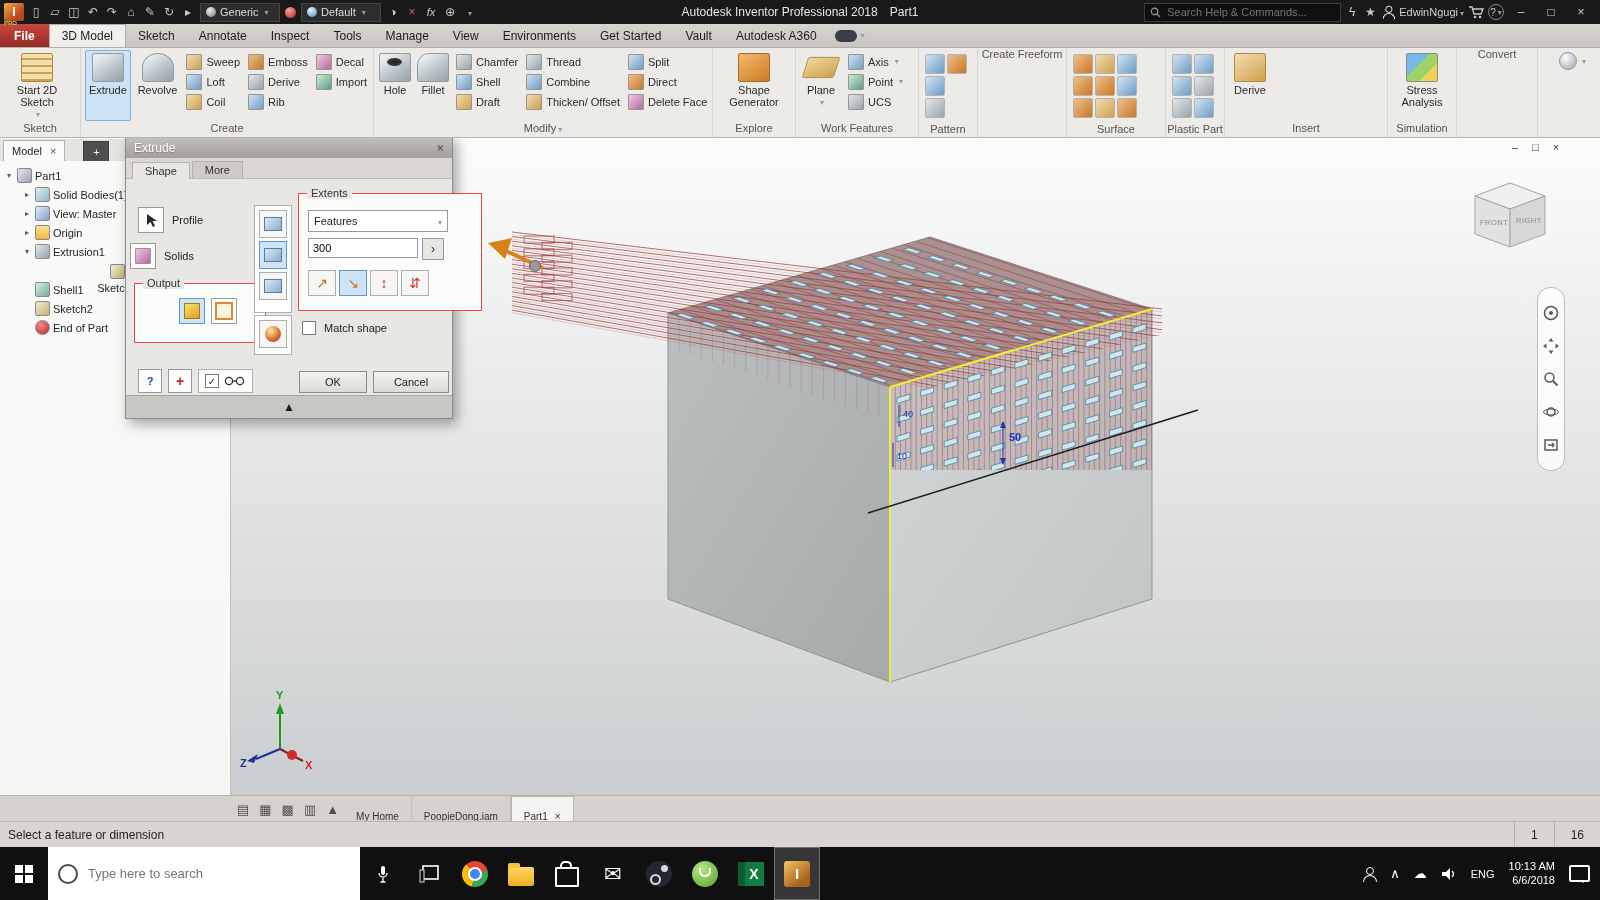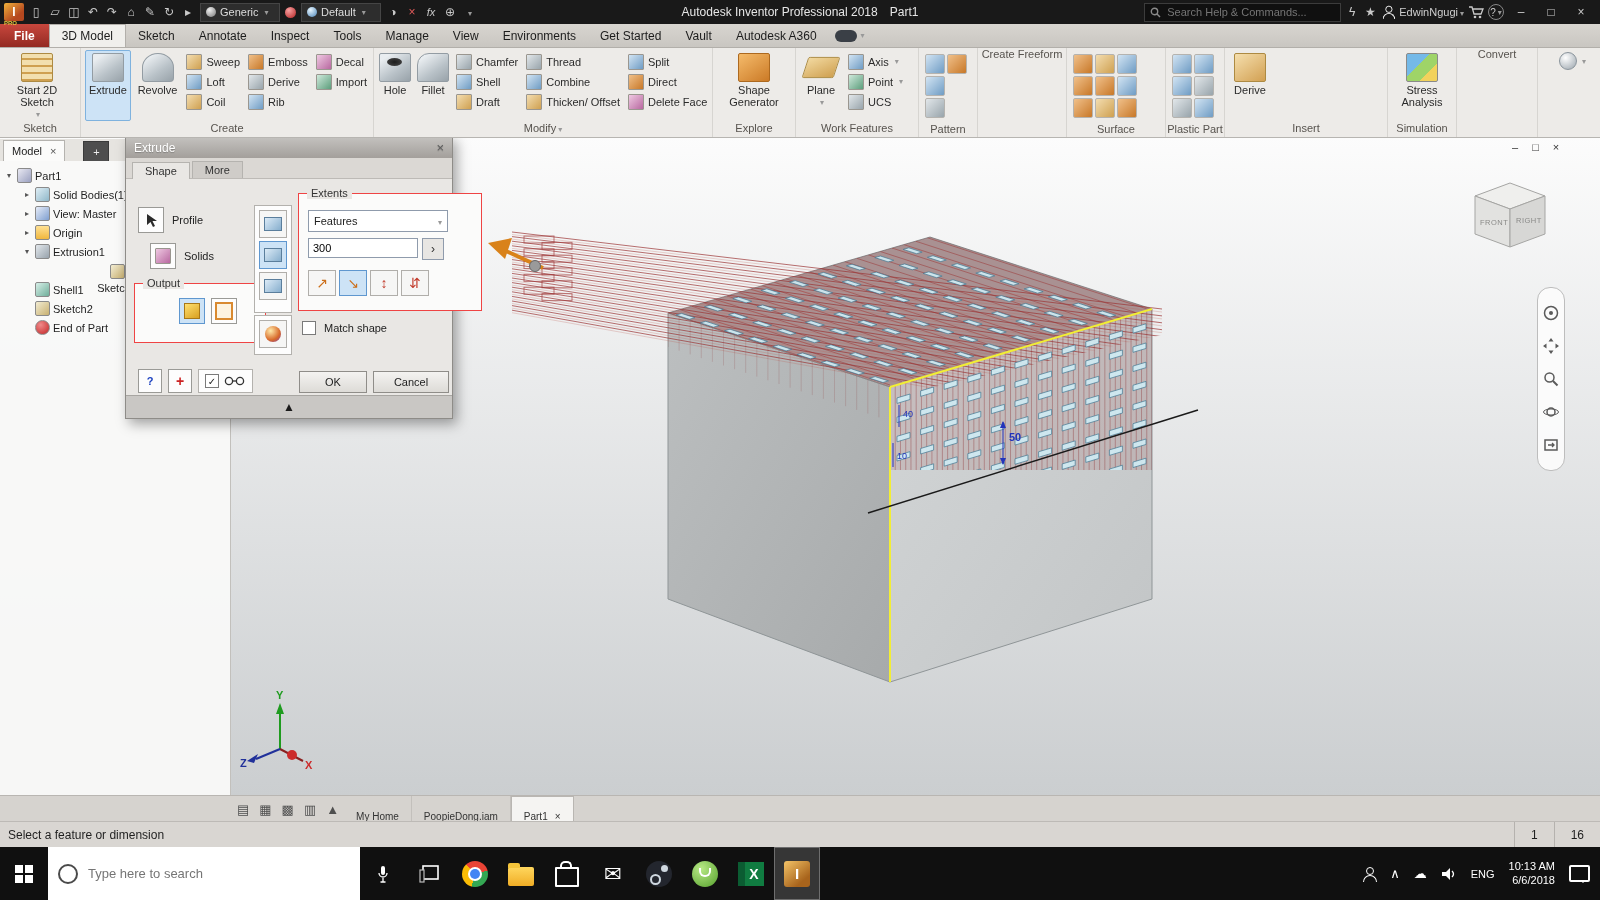--- a/index.html
+++ b/index.html
@@ -1024,21 +1024,21 @@
   </div>
 
   <div class="prow" style="left:12px;top:70px">
     <div class="pbtn">
       <svg width="13" height="15">
         <path d="M2 1 L2 12 L5.5 9 L8 14 L10 13 L7.5 8 L12 8 Z" fill="#2b2b2b"></path>
       </svg>
     </div>
     <span>Profile</span>
   </div>
-  <div class="prow" style="left:24px;top:106px">
+  <div class="prow" style="left:4px;top:106px">
     <div class="pbtn">
       <span class="si v5"></span>
     </div>
     <span>Solids</span>
   </div>
 
   <div class="fset" style="left:8px;top:146px;width:94px;height:58px">
     <span class="flegend">Output</span>
     <div style="display:flex;gap:6px;padding:14px 0 0 8px">
       <div class="outbtn sel">

